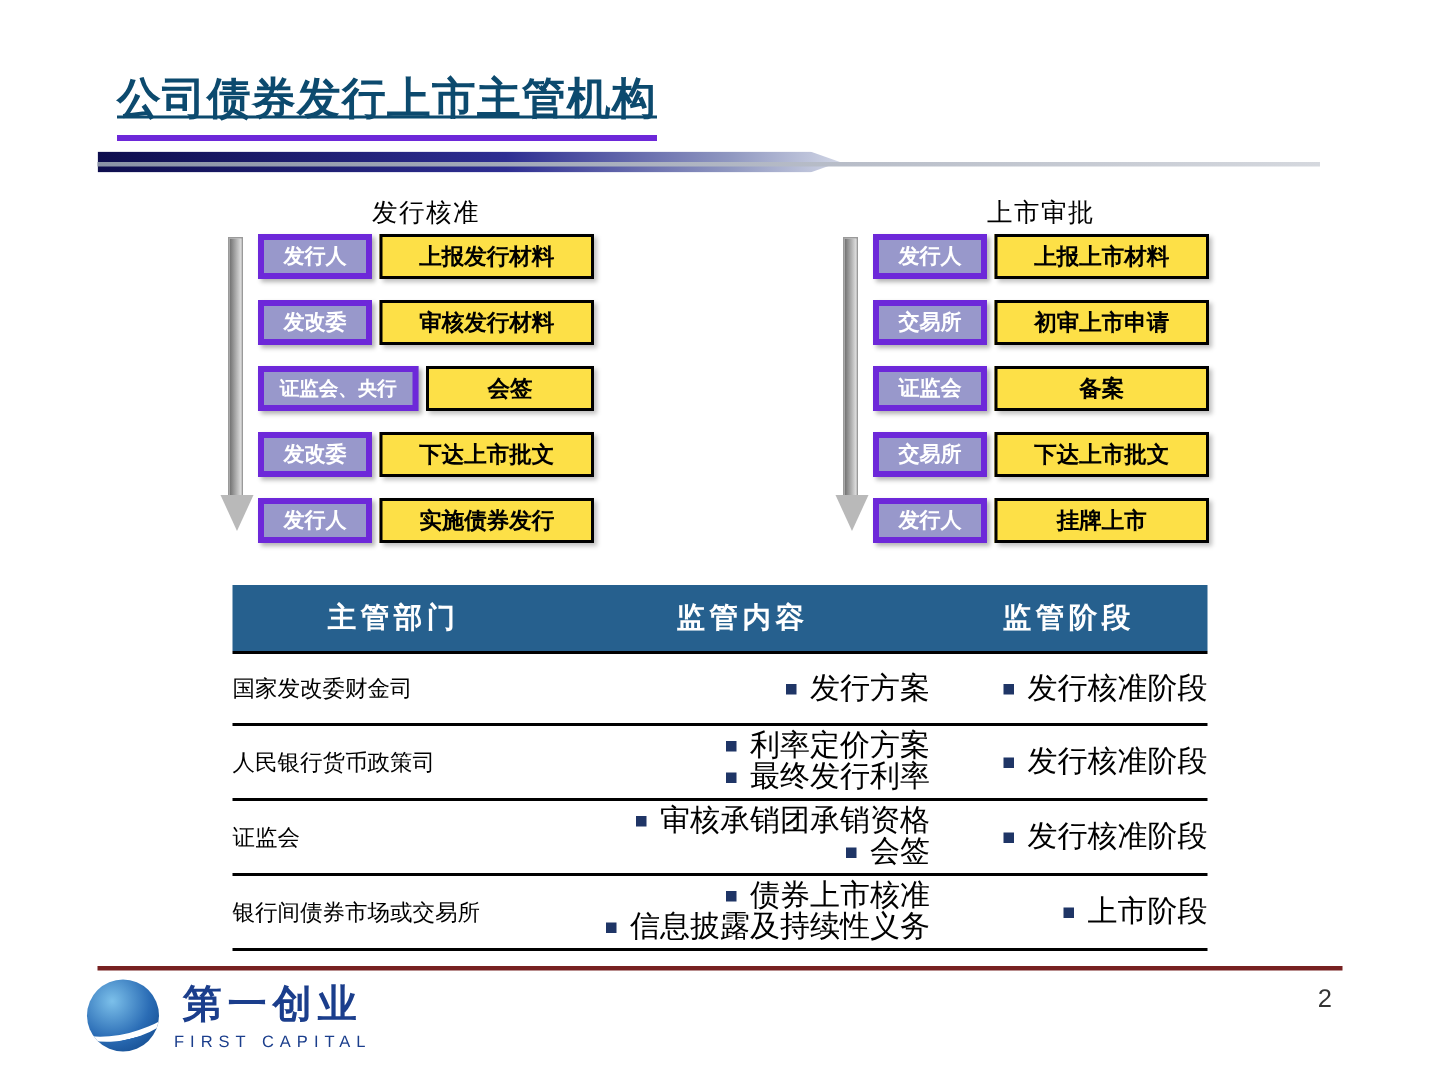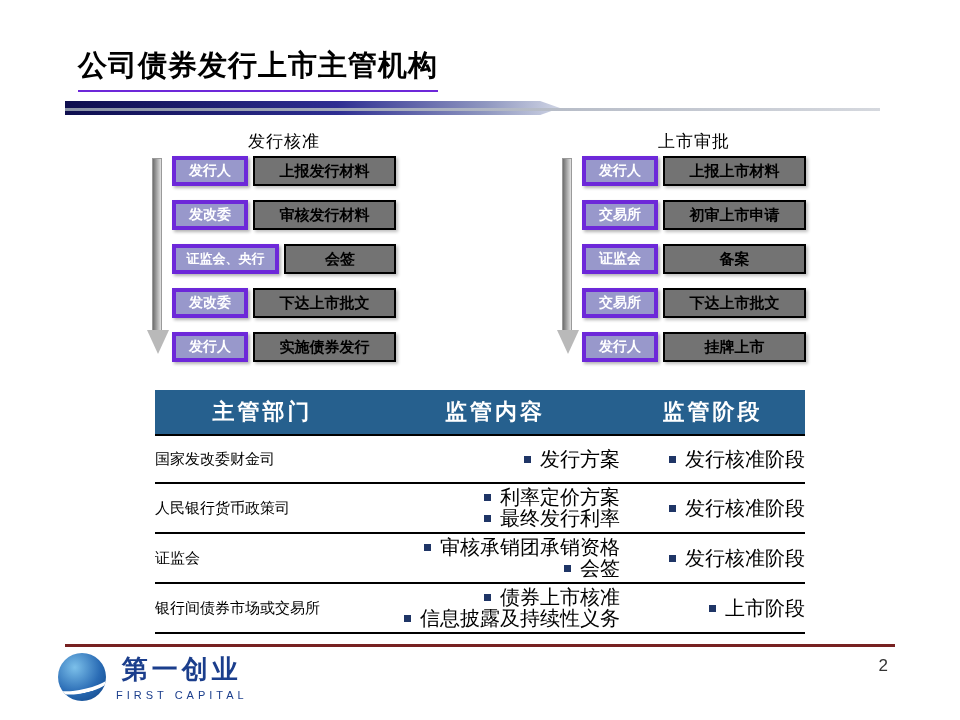--- a/index.html
+++ b/index.html
@@ -1,51 +1,51 @@
 <!DOCTYPE html>
 <html><head>
 <meta charset="utf-8">
 <style>
   * { margin:0; padding:0; box-sizing:border-box; }
   html,body { background:#fff; }
   body { font-family:"Liberation Sans","DejaVu Sans",sans-serif; }
   .slide { position:relative; width:960px; height:720px; background:#fff; overflow:hidden; }
 
   
-  .title { position:absolute; left:78px; top:46px; font-size:29px; font-weight:bold; color:#000000;
-           letter-spacing:1px; border-bottom:2px solid #6d28d9; padding-bottom:4px; }
+  .title { position:absolute; left:78px; top:46px; font-size:29px; font-weight:bold; color:#0c4a6e;
+           letter-spacing:1px; border-bottom:4px solid #6d28d9; padding-bottom:4px;text-decoration:underline; }
   .deco-line { position:absolute; left:65px; top:108px; width:815px; height:3px;
                background:linear-gradient(to right,#8a93a6,#d5d8de); }
   .deco-bar { position:absolute; left:65px; top:101px; width:495px; height:14px;
               background:linear-gradient(to right,#0e0e4e,#2e2e92 55%,#8f97c0 85%,#cfd4e4);
               clip-path:polygon(0 0,96% 0,100% 50%,96% 100%,0 100%); }
 
   
   .flow-heading { position:absolute; top:130px; width:224px; text-align:center;
                   font-size:17px; font-weight:normal; color:#000; letter-spacing:1px; }
   .flow { position:absolute; top:156px; width:224px; }
   .flow-row { display:flex; height:30px; margin-bottom:14px; }
   .actor { width:76px; background:#9898cb; border:4px solid #6d28d9; color:#fff; font-weight:bold;
            font-size:14px; display:flex; align-items:center; justify-content:center;
            box-shadow:2px 2px 3px rgba(0,0,0,0.3); flex:none; }
   .actor.wide { width:107px; font-size:13px; }
-  .action { flex:1; margin-left:5px; background:#737373; border:2px solid #000; color:#000;
+  .action { flex:1; margin-left:5px; background:#fde047; border:2px solid #000; color:#000;
             font-weight:bold; font-size:15px; display:flex; align-items:center; justify-content:center;
             box-shadow:2px 2px 3px rgba(0,0,0,0.25); }
 
   .arrow { position:absolute; top:158px; width:22px; }
   .arrow-body { width:10px; height:172px; margin-left:5px;
                 background:linear-gradient(to right,#6f6f6f,#e2e2e2); border:1px solid #9a9a9a; border-bottom:none; }
   .arrow-head { width:0; height:0; border-left:11px solid transparent; border-right:11px solid transparent;
                 border-top:24px solid #b9b9b9; }
 
   
   .reg-table { position:absolute; left:155px; top:390px; width:650px; }
   .thead { display:flex; height:44px; background:#26608e; }
-  .th { color:#fff; font-weight:bold; font-size:22px; letter-spacing:3px;
+  .th { color:#fff; font-weight:bold; font-size:19px; letter-spacing:3px;
         display:flex; align-items:center; justify-content:center; }
   .col-dept { width:215px; }
   .col-content { width:250px; }
   .col-stage { width:185px; }
   .tbody { border-bottom:2px solid #000; }
   .trow { display:flex; align-items:center; min-height:48px; padding:3px 0; border-top:2px solid #000; }
   .td-dept { width:215px; text-align:left; font-size:15px; color:#000; }
   .td-content { width:250px; padding-left:22px; }
   .td-stage { width:185px; padding-left:26px; }
   .bullet-item { display:flex; align-items:center; font-size:20px; line-height:21px; color:#000;justify-content:flex-end; }

